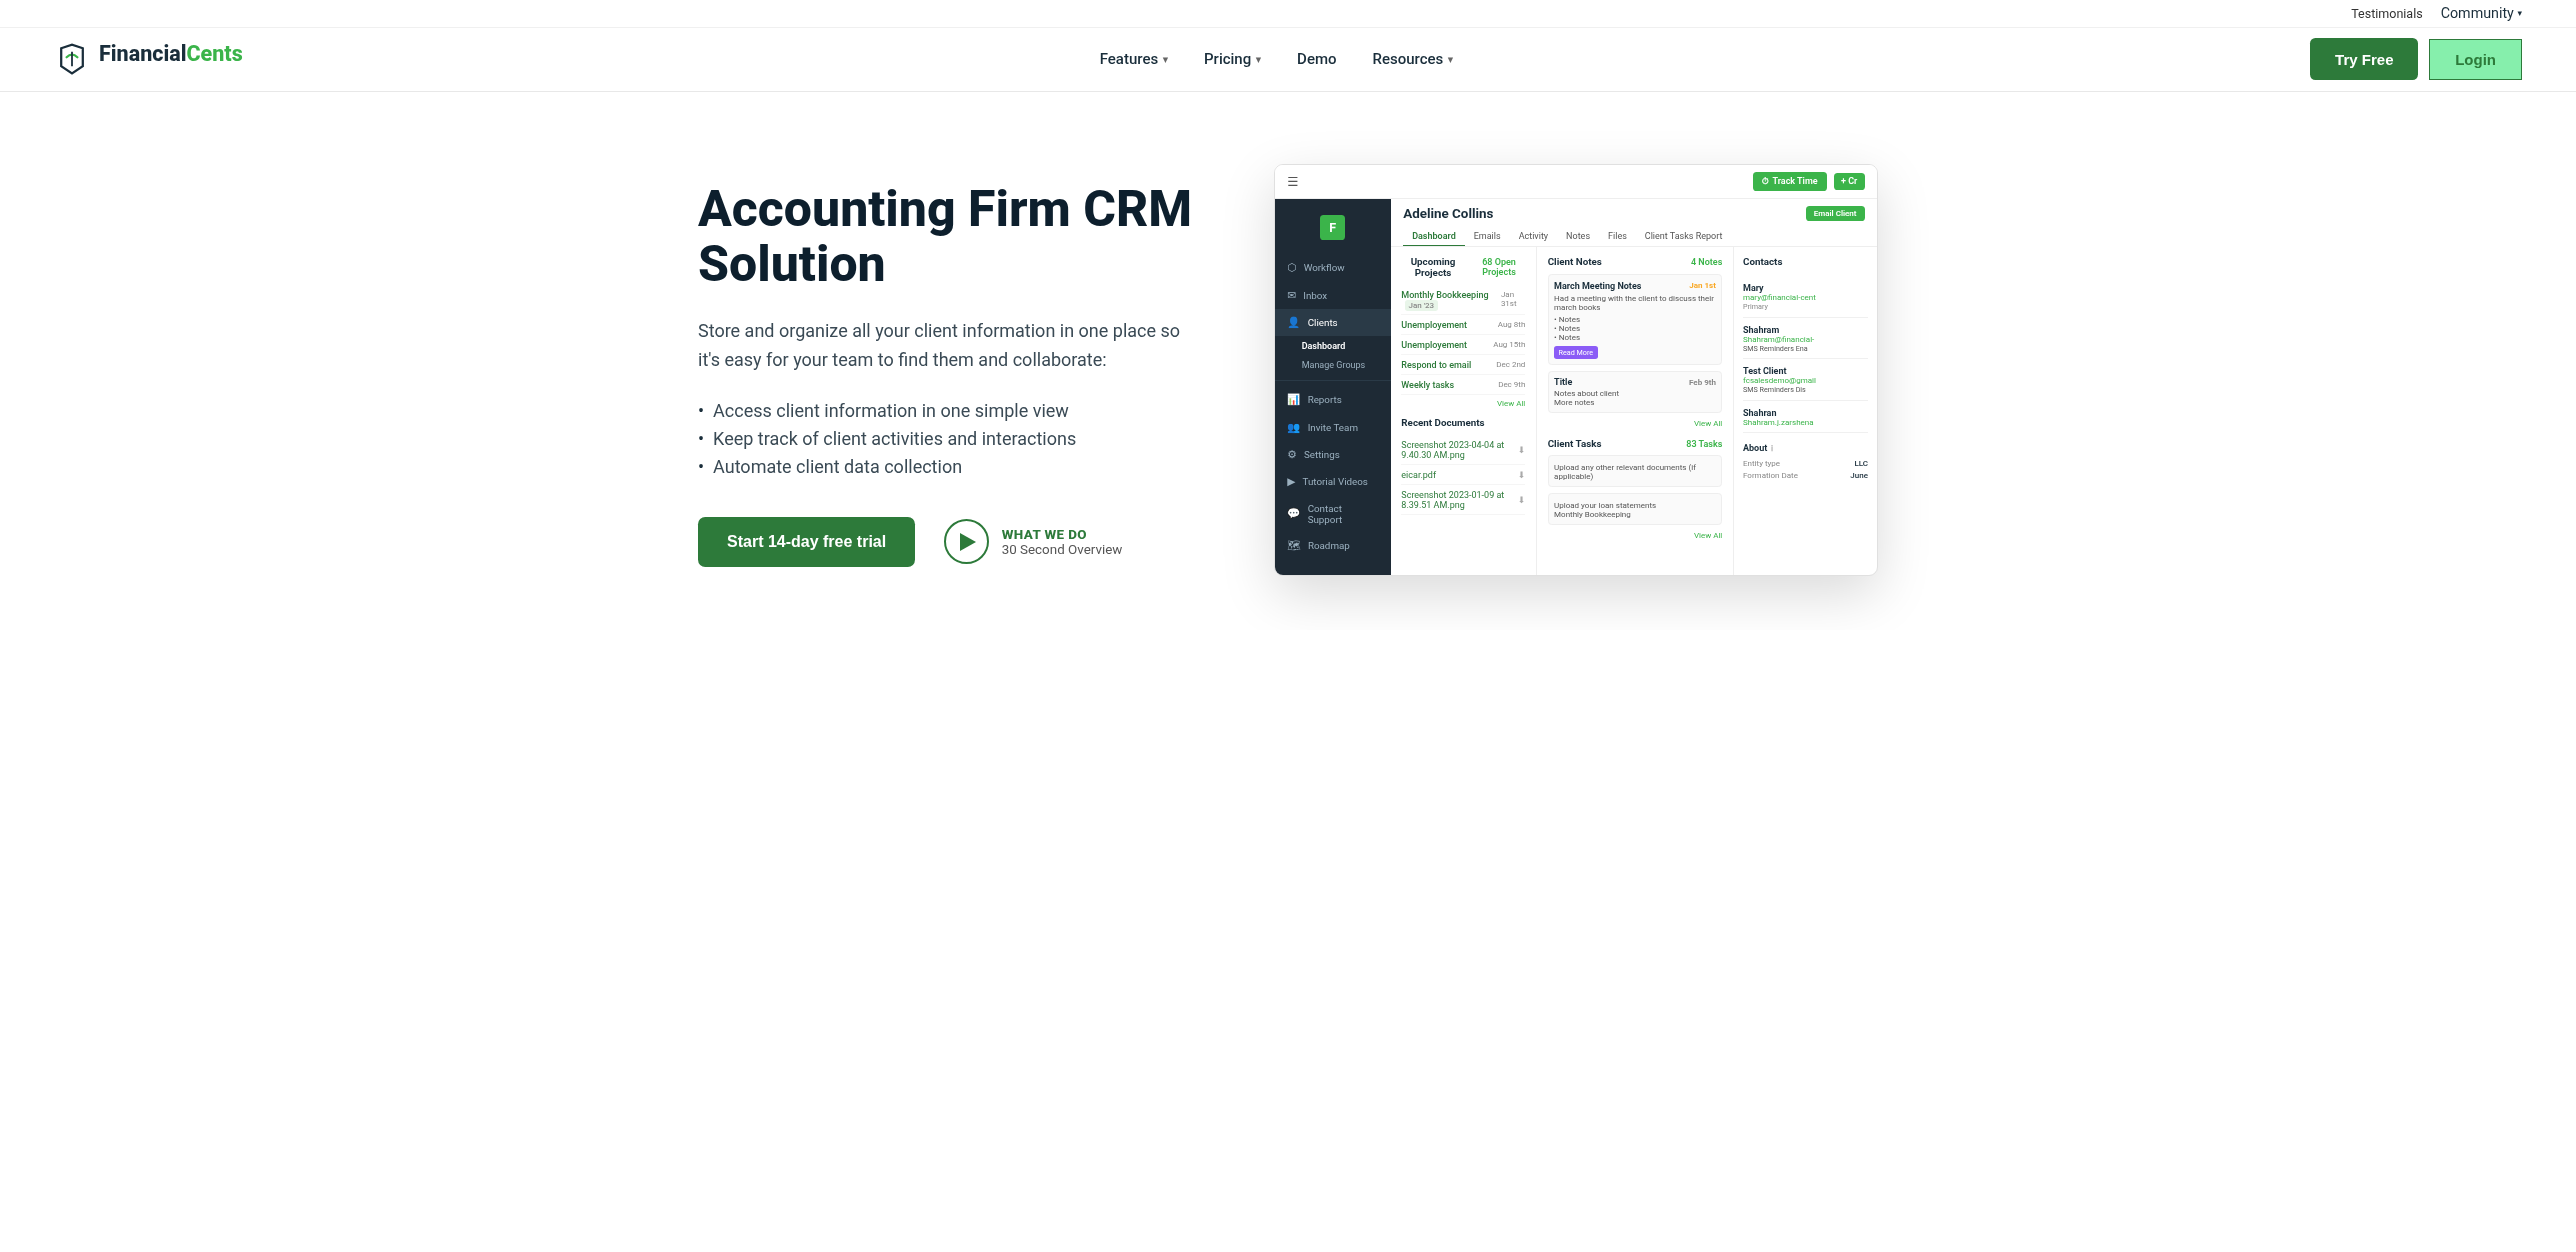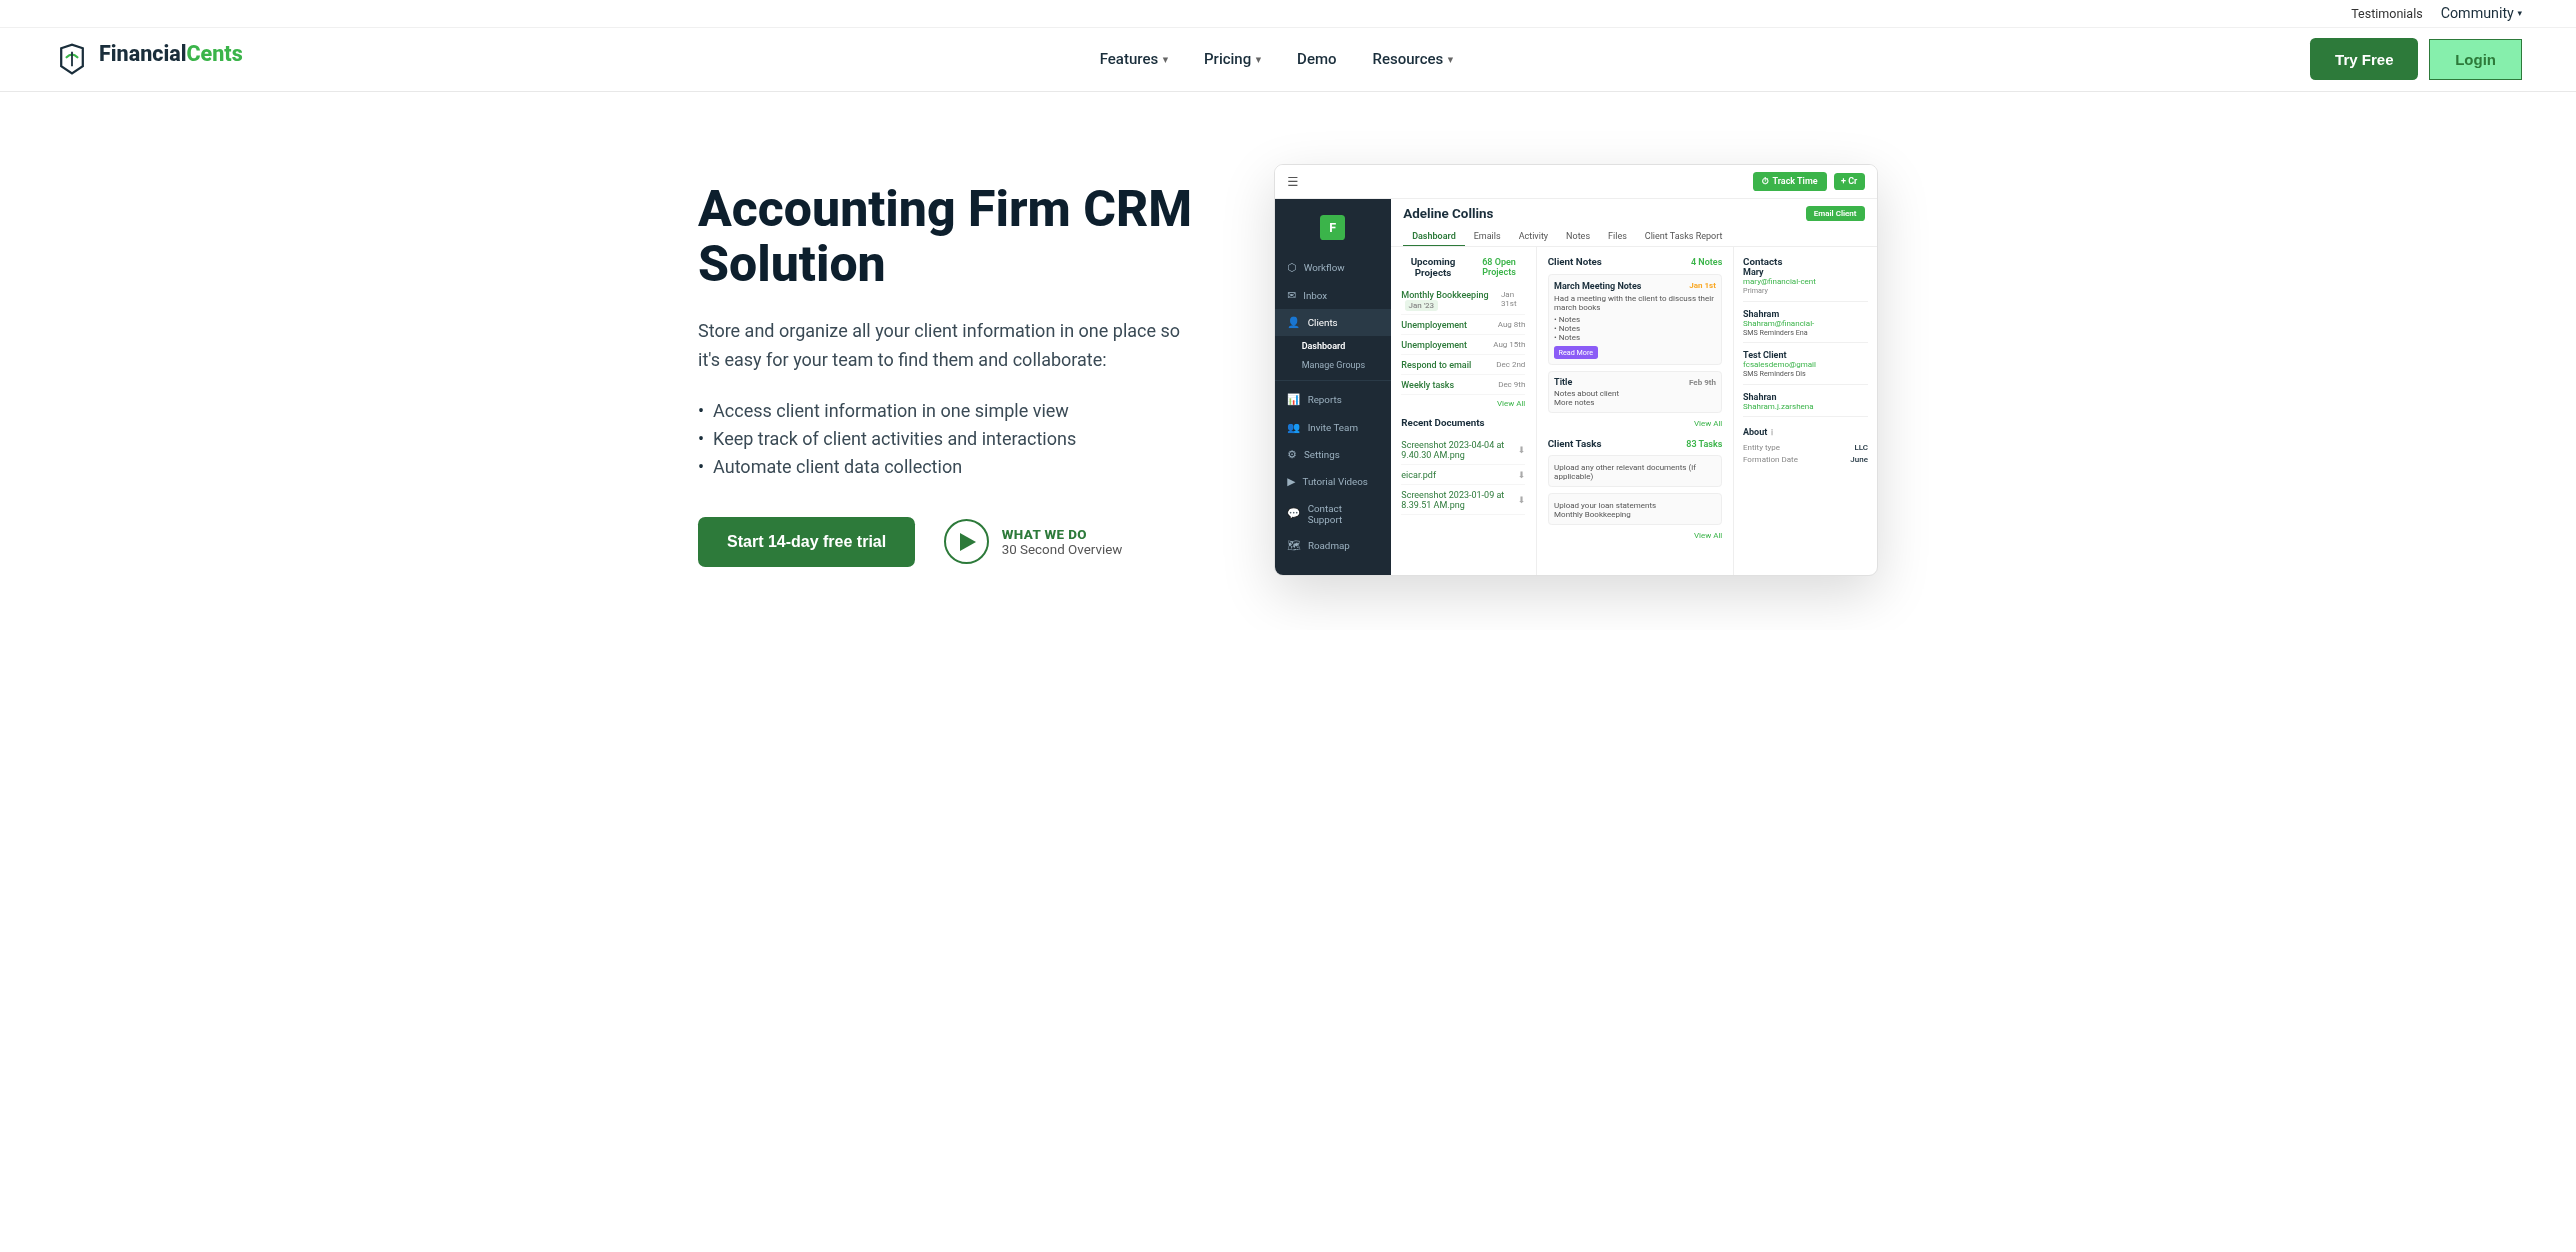--- a/index.html
+++ b/index.html
@@ -102,21 +102,21 @@
     .note-bullets li { font-size: 8px; color: #555; }
     .note-bullets li::before { content: "• "; }
     .read-more { font-size: 7.2px; color: #fff; background: #8b5cf6; padding: 1.8px 4.5px; border-radius: 2.7px; display: inline-block; margin-top: 3.6px; }
     .task-note { padding: 5.4px; background: #fafafa; border-radius: 3.6px; border: 0.9px solid #eee; margin-bottom: 5.4px; }
     .task-note-sub { font-size: 8px; color: #555; margin-top: 1.8px; }
     .task-tasks { font-size: 8px; color: #555; }
     .client-tasks-header { display: flex; justify-content: space-between; align-items: center; margin-bottom: 5.4px; }
 
     
     .right-panel { width: 143px; padding: 9px 9px; overflow-y: auto; flex-shrink: 0; }
-    .contacts-title { font-size: 9.8px; font-weight: 700; color: #1a2e3b; margin-bottom: 0; }
+    .contacts-title { font-size: 9.8px; font-weight: 700; color: #1a2e3b; margin-bottom: 16px; }
     .contact-item { margin-bottom: 7.2px; padding-bottom: 5.4px; border-bottom: 0.9px solid #f0f0f0; }
     .contact-name { font-size: 9px; font-weight: 700; color: #1a2e3b; }
     .contact-email { font-size: 8px; color: #3bb44a; }
     .contact-role { font-size: 7.2px; color: #888; }
     .contact-sms { font-size: 7.2px; color: #555; }
     .about-section { margin-top: 9px; }
     .about-title { font-size: 9px; font-weight: 700; color: #1a2e3b; margin-bottom: 5.4px; display: flex; align-items: center; gap: 3.6px; }
     .about-row { display: flex; justify-content: space-between; margin-bottom: 3.6px; }
     .about-key { font-size: 8px; color: #888; }
     .about-val { font-size: 8px; color: #1a2e3b; font-weight: 500; }

